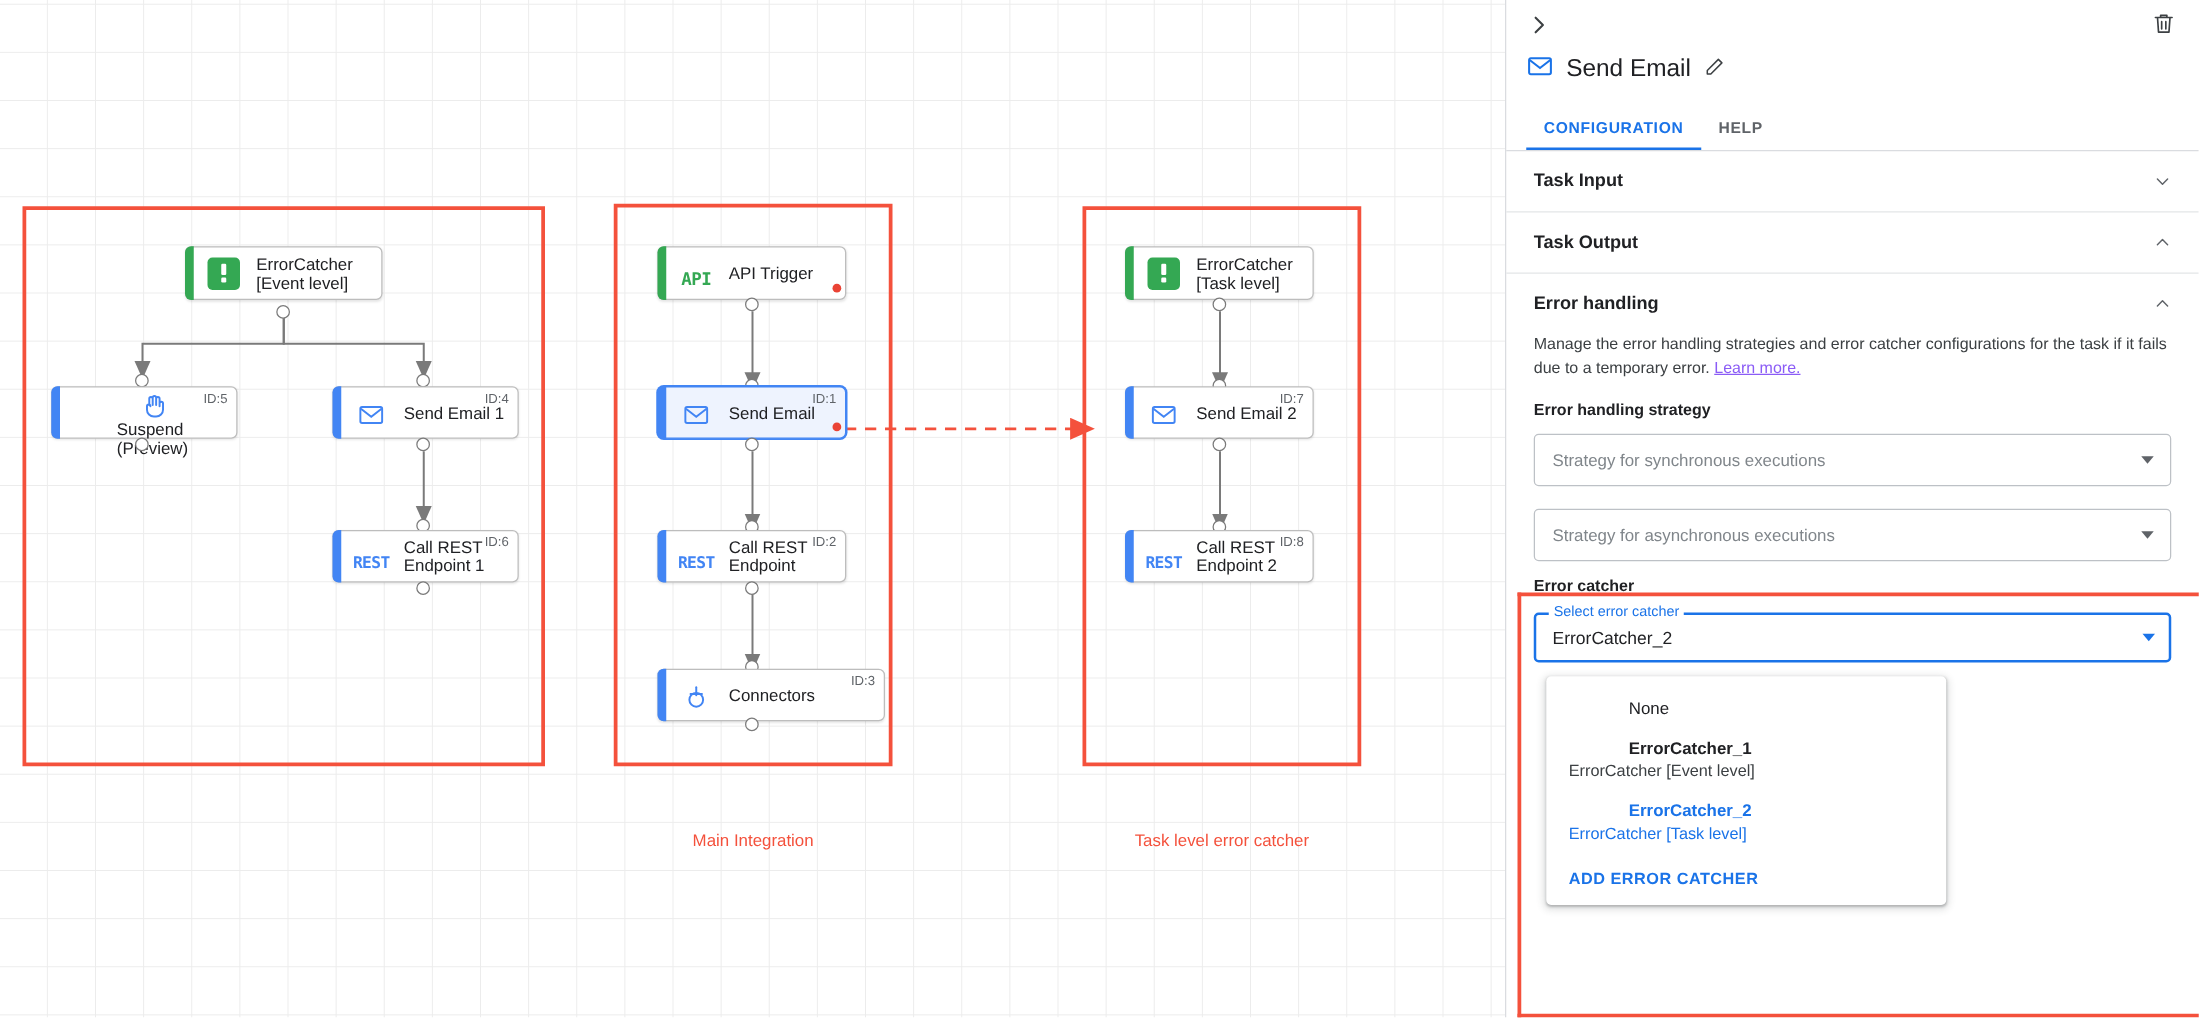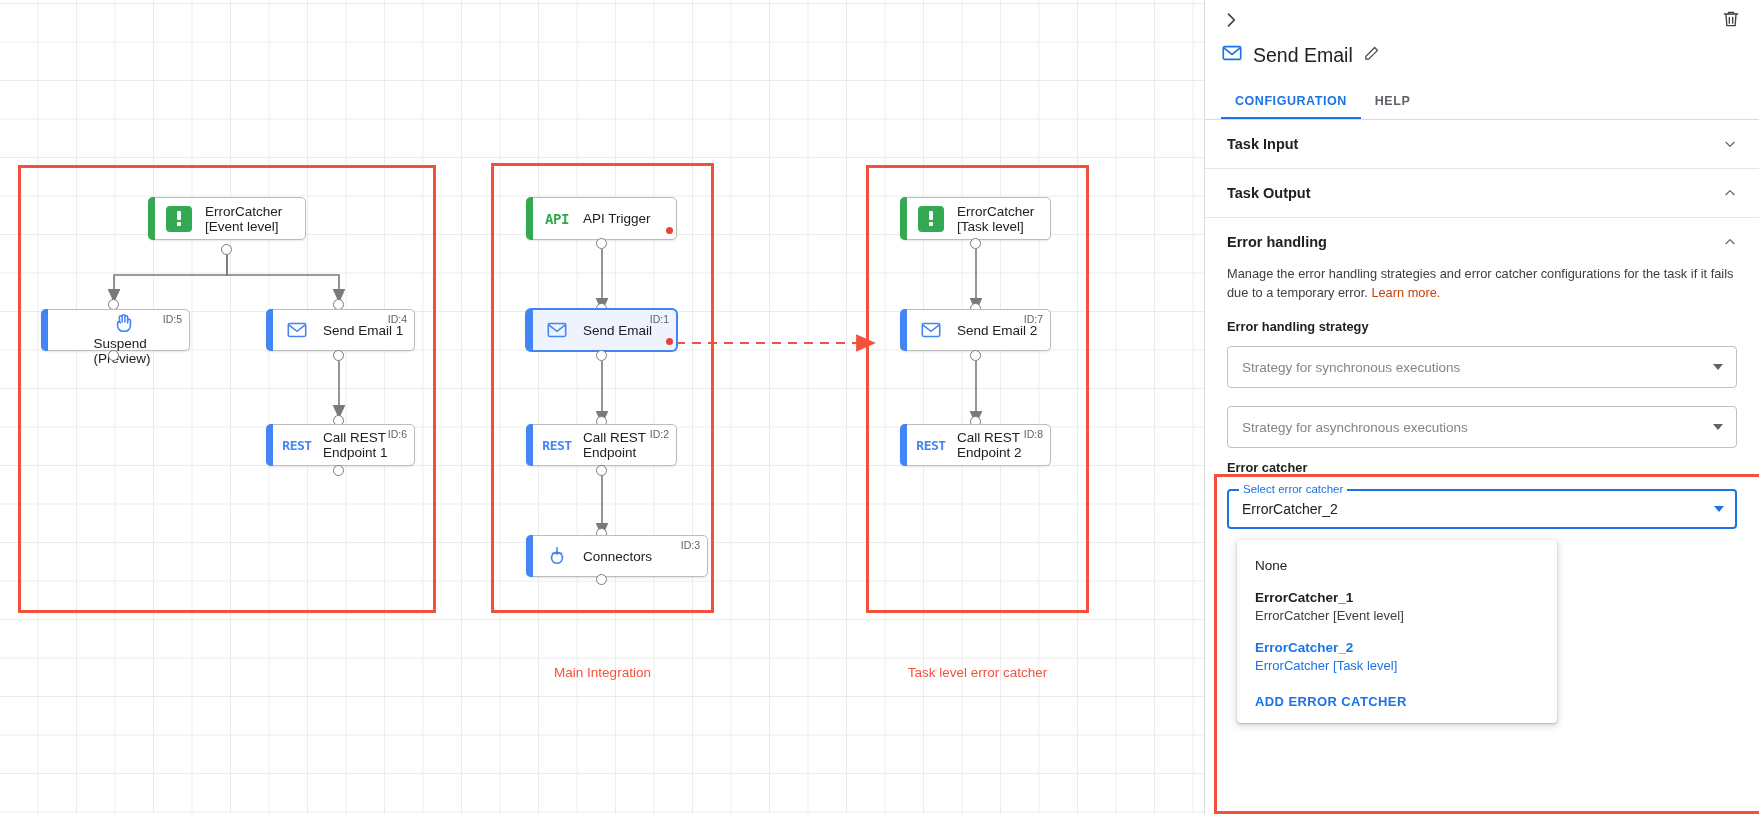--- a/index.html
+++ b/index.html
@@ -53,21 +53,21 @@
     left: -1px; top: -1px; bottom: -1px;
     width: 7px;
     border-radius: 5px 0 0 5px;
   }
   .node.green .accent { background: #34a853; }
   .node.blue  .accent { background: #4285f4; }
   .node .ic {
     width: 26px; height: 26px;
     margin-left: 17px;
     flex: 0 0 26px;
-    display: flex; align-items: center; justify-content: center;
+    display: flex; align-items: flex-end; justify-content: center;
   }
   .node .label {
     margin-left: 13px;
     font-size: 13.5px;
     color: #202124;
     line-height: 15px;
     white-space: pre-line;
   }
   .node .idtag {
     position: absolute;
@@ -146,21 +146,21 @@
     display: flex; align-items: center; justify-content: space-between;
     padding: 16px 22px;
     border-bottom: 1px solid #e4e6e8;
     cursor: pointer;
   }
   .section-hdr .h { font-size: 14.5px; font-weight: 600; color: #202124; }
   .caret { width: 14px; height: 14px; color: #5f6368; }
 
   .body-block { padding: 8px 22px 0 22px; }
   .desc { font-size: 12.8px; color: #3c4043; line-height: 19px; }
-  .lnk { color: #c2410c; cursor: pointer; }
+  .lnk { color: #8b5cf6; text-decoration: underline; cursor: pointer; }
   .sublabel { font-size: 12.8px; font-weight: 700; color: #202124; margin-top: 17px; }
 
   .select {
     margin-top: 12px;
     height: 42px;
     border: 1px solid #bdc1c6;
     border-radius: 4px;
     display: flex; align-items: center; justify-content: space-between;
     padding: 0 13px 0 14px;
     font-size: 13.5px; color: #80868b;
@@ -210,21 +210,21 @@
     position: absolute;
     left: 32px; top: 92px;
     width: 320px;
     background: #ffffff;
     border-radius: 4px;
     box-shadow: 0 2px 6px 2px rgba(60,64,67,.15), 0 1px 2px rgba(60,64,67,.3);
     padding: 10px 0 12px 0;
     z-index: 5;
   }
   .dd-item { padding: 7px 18px; cursor: pointer; }
-  .dd-primary { font-size: 13.5px; color: #202124; line-height: 18px; }
+  .dd-primary { font-size: 13.5px; color: #202124; line-height: 18px; margin-left: 48px; }
   .dd-primary.bold { font-weight: 700; }
   .dd-secondary { font-size: 13px; color: #3c4043; line-height: 18px; }
   .dd-item.sel .dd-primary, .dd-item.sel .dd-secondary { color: #1a73e8; }
   .dd-item.sel .dd-primary { font-weight: 700; }
   .dd-action {
     padding: 12px 18px 2px 18px;
     font-size: 13px; font-weight: 600; letter-spacing: .4px;
     color: #1a73e8; cursor: pointer;
   }
 </style>

